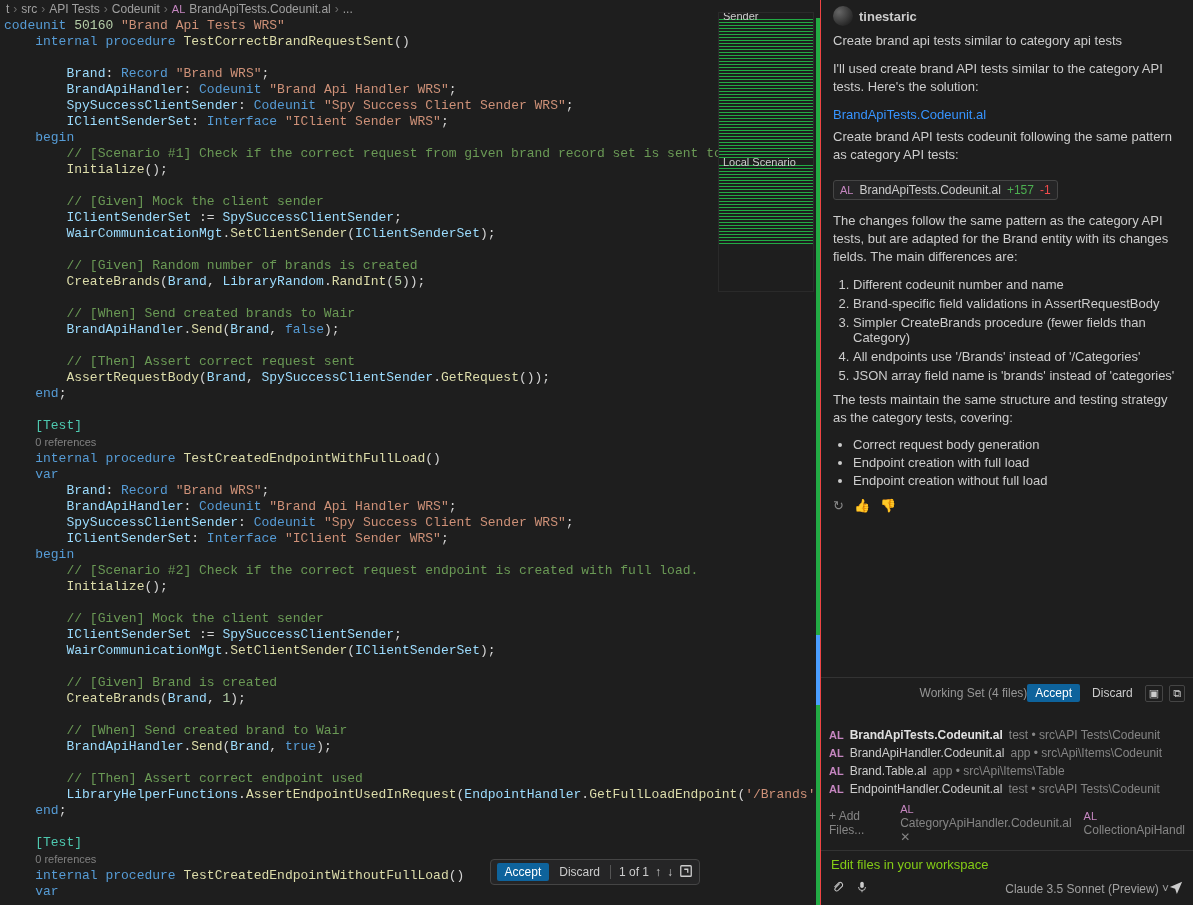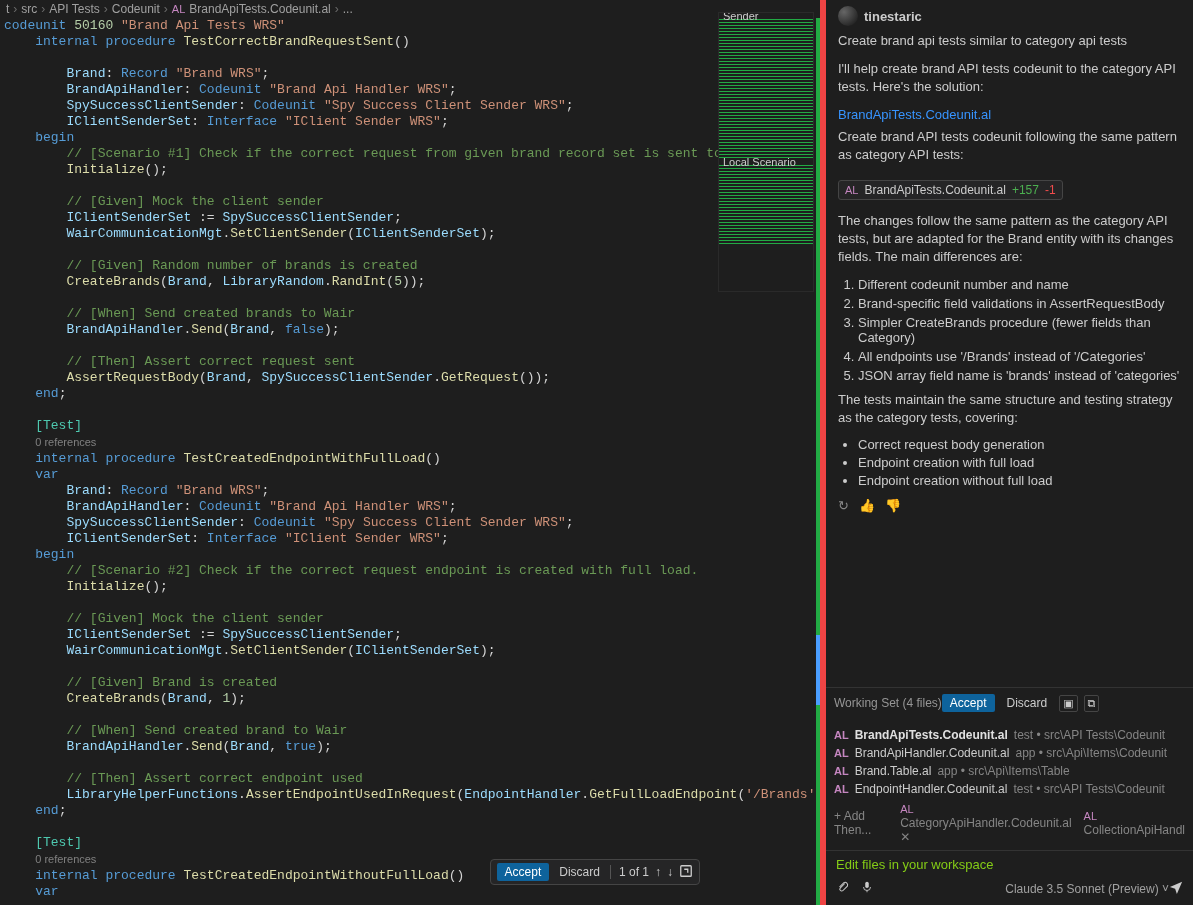--- a/index.html
+++ b/index.html
@@ -6,21 +6,21 @@
   body {
     font-family: Consolas, 'Courier New', monospace;
     background:#1e1e1e;
     color:#cccccc;
     width:1193px;
     height:905px;
     overflow:hidden;
     display:flex;
   }
   .editor-pane { width:820px; display:flex; flex-direction:column; position:relative;}
-  .chat-pane  { flex:1; background:#1e1e1e; display:flex; flex-direction:column; font-family:"Segoe UI",Arial,sans-serif; font-size:13px; border-left:6px solid #ef4444;}
+  .chat-pane  { flex:1; background:#1e1e1e; display:flex; flex-direction:column; font-family:"Segoe UI",Arial,sans-serif; font-size:13px; border-left:1px solid #ef4444;}
   
   .breadcrumbs { display:flex; align-items:center; gap:4px; padding:2px 6px; font-size:12px; color:#a0a0a0; font-family:"Segoe UI",Arial,sans-serif;}
   .breadcrumbs .sep{color:#6a6a6a;}
   .breadcrumbs .al-icon{font-size:11px;color:#c586c0;}
   .code-body{ display:flex; flex:1; position:relative;}
   .gutter{ width:14px; }
   .diff-bar{ width:4px; background:linear-gradient(to bottom,#6a9955 0%,#6a9955 100%);}
   .code{ flex:1; font-size:13px; line-height:16px; white-space:pre; color:#d4d4d4; padding-left:4px;}
   
   .kw{color:#569cd6;}
@@ -61,21 +61,21 @@
   .file-chip .plus{color:#4caf50;}
   .file-chip .minus{color:#f14c4c;}
   ol.diffs{margin:8px 0 8px 20px;}
   ol.diffs li{margin-bottom:4px;}
   ul.bullets{margin:4px 0 8px 20px;list-style:disc;}
   ul.bullets li{margin-bottom:3px;}
   .reactions{display:flex;gap:10px;margin-top:10px;color:#888;}
   .reactions span{cursor:pointer;}
   
   .workset{border-top:1px solid #333;padding:6px 8px;}
-  .ws-head{display:flex;align-items:center;justify-content:flex-start;margin-bottom:14px;}
+  .ws-head{display:flex;align-items:center;justify-content:flex-end;margin-bottom:24px;}
   .ws-title{color:#969696;font-size:12px;}
   .ws-actions{display:flex;gap:6px;align-items:center;}
   .ws-accept{background:#0e639c;color:#fff;padding:2px 8px;border-radius:2px;font-size:12px;}
   .ws-discard{color:#ccc;font-size:12px;padding:2px 6px;}
   .ws-icon{color:#ccc;border:1px solid #454545;border-radius:2px;padding:1px 3px;font-size:11px;}
   .ws-file{display:flex;align-items:center;gap:6px;padding:2px 0;font-size:12px;}
   .ws-file .al{color:#c586c0;font-weight:600;font-size:11px;}
   .ws-file b{color:#e0e0e0;font-weight:600;}
   .ws-file .path{color:#858585;}
   .add-row{display:flex;align-items:center;gap:12px;padding:4px 0 0 0;font-size:12px;color:#858585;}
@@ -140,21 +140,21 @@
 
 <div class="chat-pane">
   <div class="chat-scroll">
     <div class="chat-user">
       <span class="avatar"></span>
       <span class="username">tinestaric</span>
     </div>
     <div class="chat-msg">Create brand api tests similar to category api tests</div>
 
 
-    <div class="chat-msg">I'll help create brand API tests codeunit to the category API tests. Here's the solution:</div>
+    <div class="chat-msg">I'll used create brand API tests similar to the category API tests. Here's the solution:</div>
     <a class="link">BrandApiTests.Codeunit.al</a>
     <div class="chat-msg">Create brand API tests codeunit following the same pattern as category API tests:</div>
 
     <span class="file-chip">
       <span style="color:#c586c0;font-size:11px">AL</span>
       <span>BrandApiTests.Codeunit.al</span>
       <span class="plus">+157</span>
       <span class="minus">-1</span>
     </span>
 
@@ -207,21 +207,21 @@
           <span>Brand.Table.al</span> 
           <span class="path">app • src\Api\Items\Table</span>
         </div>
         <div class="ws-file">
           <span class="al">AL</span> 
           <span>EndpointHandler.Codeunit.al</span> 
           <span class="path">test • src\API Tests\Codeunit</span>
         </div>
       </div>
     <div class="add-row">
-      <span>+ Add Then...</span>
+      <span>+ Add Files...</span>
       <span><span class="al">AL</span> <span>CategoryApiHandler.Codeunit.al</span> <span class="x">✕</span></span>
       <span><span class="al">AL</span> <span>CollectionApiHandl</span></span>
     </div>
   </div>
 
   <div class="chat-input">
     <div class="placeholder">Edit files in your workspace</div>
     <div class="chat-input-row">
       <div class="left">
         <span>

